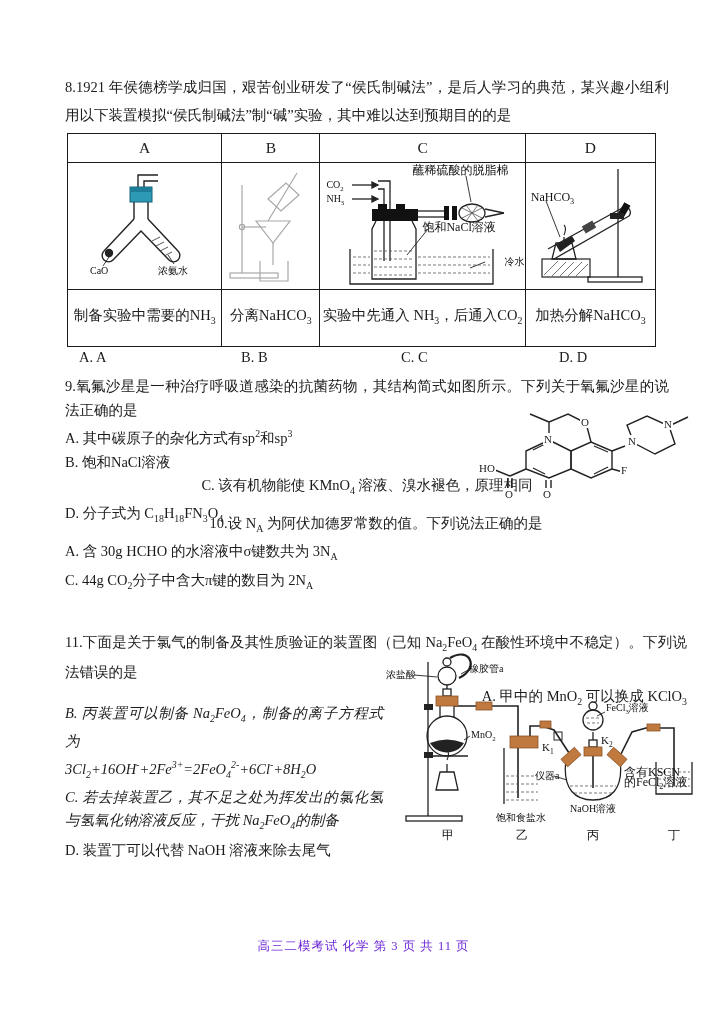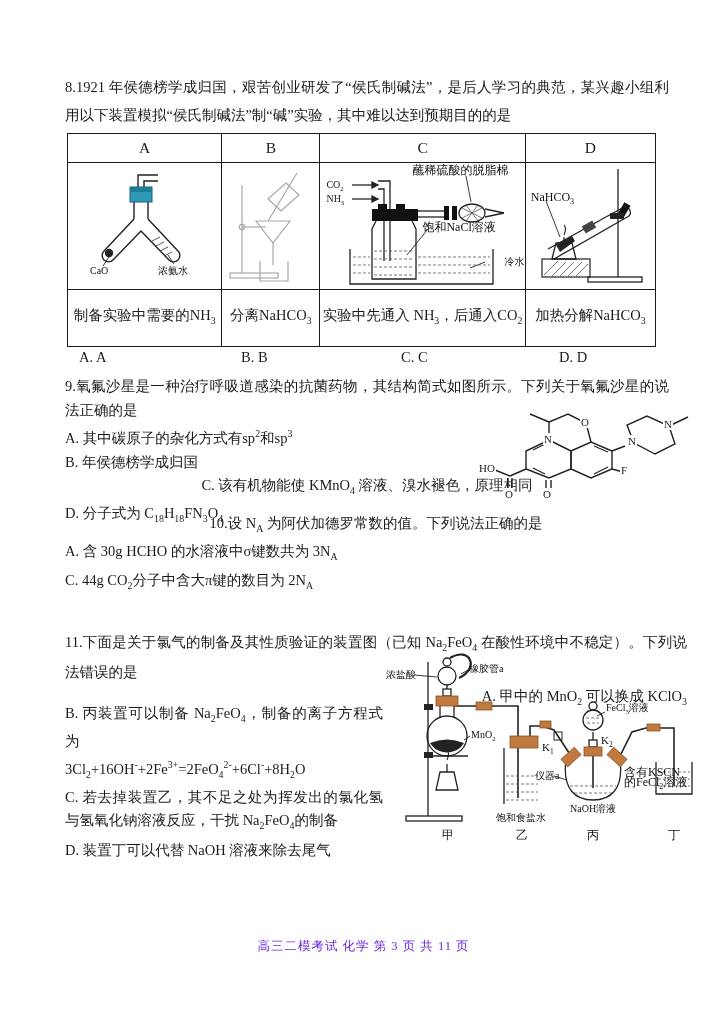--- a/index.html
+++ b/index.html
@@ -13,21 +13,21 @@
   th.hd{font-weight:normal;font-size:15.5px;height:28px;text-align:center;}
   td.desc{font-size:14.5px;text-align:center;line-height:25px;padding:2px 9px;height:56px;margin-left:32px;}
   td.diagcell{height:126px;}
   .diag{position:relative;width:100%;height:100%;}
   .diag svg{position:absolute;left:0;top:0;}
   .lbl{position:absolute;font-size:10px;line-height:11px;white-space:nowrap;color:#111;}
   .lbl.sm{font-size:12px;line-height:9px;}
   .struct-lbl{position:absolute;font-size:11px;line-height:12px;background:#fff;padding:0 1px;white-space:nowrap;}
   .ansrow span{position:absolute;font-size:14.5px;}
   .footer{width:727px;text-align:center;font-size:12.5px;color:#6d28d9;letter-spacing:1px;}
-  .narrow{width:318px;}
+  .narrow{width:318px;font-style:italic;}
   .nowrap{white-space:nowrap;}
 </style>
 </head>
 <body>
 
 <div class="txt abs" style="left:65px;top:74px;width:604px;line-height:27.5px">8.1921 年侯德榜学成归国，艰苦创业研发了“侯氏制碱法”，是后人学习的典范，某兴趣小组利用以下装置模拟“侯氏制碱法”制“碱”实验，其中难以达到预期目的的是</div>
 
 <table class="qtable abs" style="left:67px;top:133px;width:589px">
   <colgroup>
       <col style="width:154px">
@@ -185,21 +185,21 @@
 <div class="abs ansrow" style="left:65px;top:349px;width:600px;height:22px">
   <span style="left:14px">A. A</span>
   <span style="left:176px">B. B</span>
   <span style="left:336px">C. C</span>
   <span style="left:494px">D. D</span>
 </div>
 
 <div class="abs" style="left:65px;top:374px;width:604px">
   <div class="txt" style="line-height:24.2px">9.氧氟沙星是一种治疗呼吸道感染的抗菌药物，其结构简式如图所示。下列关于氧氟沙星的说法正确的是</div>
   <div class="txt" style="line-height:24.2px;text-align:left">A. 其中碳原子的杂化方式有sp<sup>2</sup>和sp<sup>3</sup></div>
-  <div class="txt" style="line-height:24.2px;text-align:left">B. 年侯德榜学成归国</div>
+  <div class="txt" style="line-height:24.2px;text-align:left">B. 饱和NaCl溶液</div>
   <div class="txt" style="line-height:21px;text-align:center">C. 该有机物能使 KMnO<sub>4</sub> 溶液、溴水褪色，原理相同</div>
   <div class="txt" style="line-height:24.2px;text-align:left">D. 分子式为 C<sub>18</sub>H<sub>18</sub>FN<sub>3</sub>O<sub>4</sub></div>
 </div>
 
 <div class="abs" style="left:477px;top:404px;width:240px;height:110px">
   <svg width="240" height="110" viewBox="0 0 240 110">
     <g stroke="#222" stroke-width="1.4" fill="none">
       <polygon points="72,36 94,47 94,65 72,74 49,65 49,47"></polygon>
       <polygon points="94,47 114,38 135,47 135,65 114,74 94,65"></polygon>
       <polyline points="72,36 72,18 91,10 109,19 114,38"></polyline>

